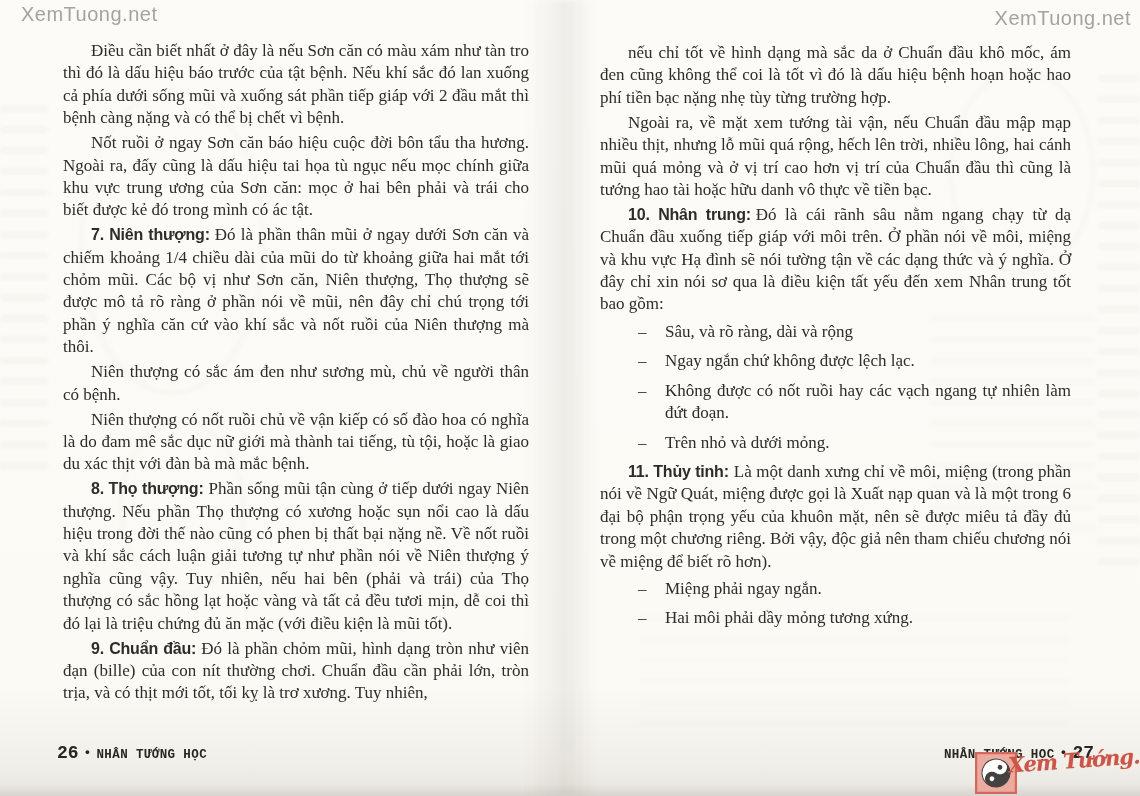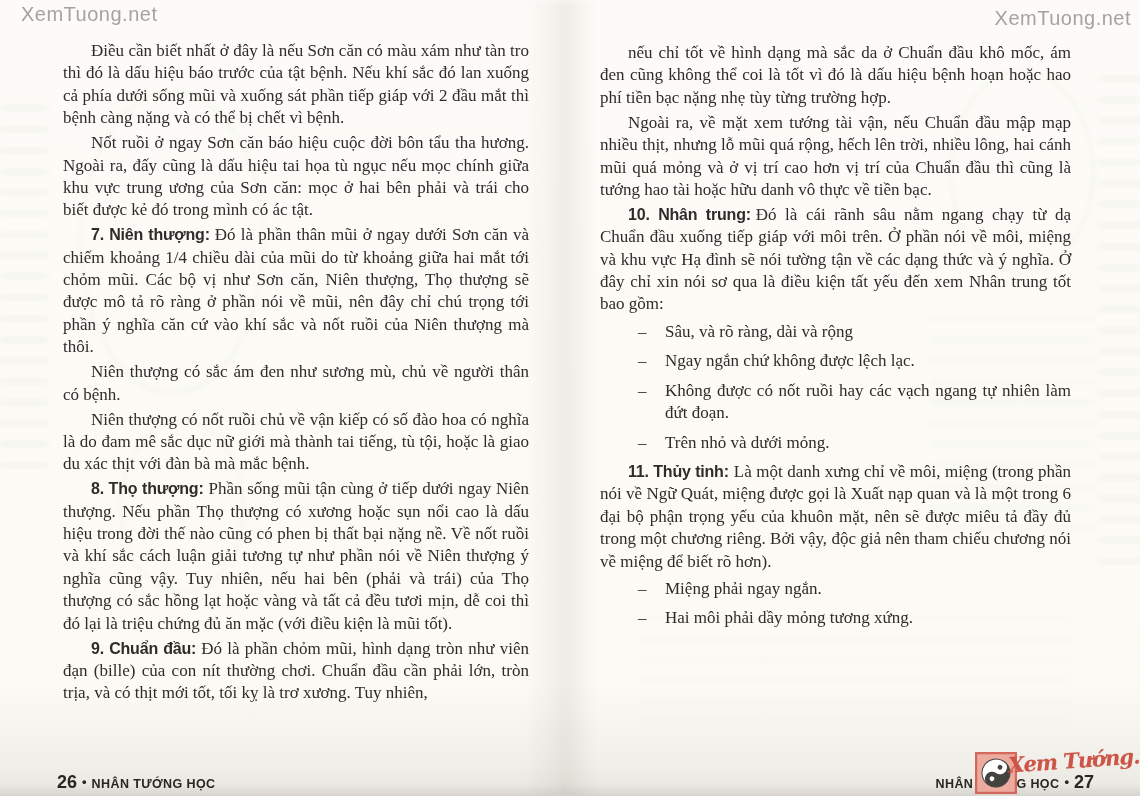--- a/index.html
+++ b/index.html
@@ -28,21 +28,21 @@
   .col-left{left:63px;top:40px;width:466px;}
   .col-right{left:600px;top:42px;width:471px;}
   p.para{margin:0 0 2.5px 0;text-indent:28px;}
   b.lead{font-family:"Liberation Sans",sans-serif;font-weight:700;font-size:16px;
     letter-spacing:-0.2px;margin-right:5px;}
   ul.dash-list{list-style:none;margin:5px 0 5px 0;padding:0 0 0 38px;}
   ul.dash-list li{display:flex;margin:0 0 7px 0;}
   ul.dash-list .marker{flex:0 0 27px;}
   ul.dash-list .btext{flex:1;text-align:justify;}
   
-  .footer{position:absolute;top:772px;font-family:Liberation Sans, sans-serif;
+  .footer{position:absolute;top:743px;font-family:Liberation Mono, monospace;
     font-weight:700;color:#29261f;white-space:nowrap;}
   .footer-left{left:57px;}
   .footer-right{left:624px;width:470px;text-align:right;}
   .footer .pgnum{font-size:18px;}
   .footer .dot{font-size:13px;padding:0 5px;vertical-align:2px;}
   .footer .ftitle{font-size:12.5px;letter-spacing:.4px;}
   
   .logo-box{position:absolute;left:975px;top:752px;width:42px;height:42px;}
   .logo-script{position:absolute;left:1008px;top:748px;width:132px;
     font-family:"DejaVu Serif",serif;font-style:italic;font-weight:700;

